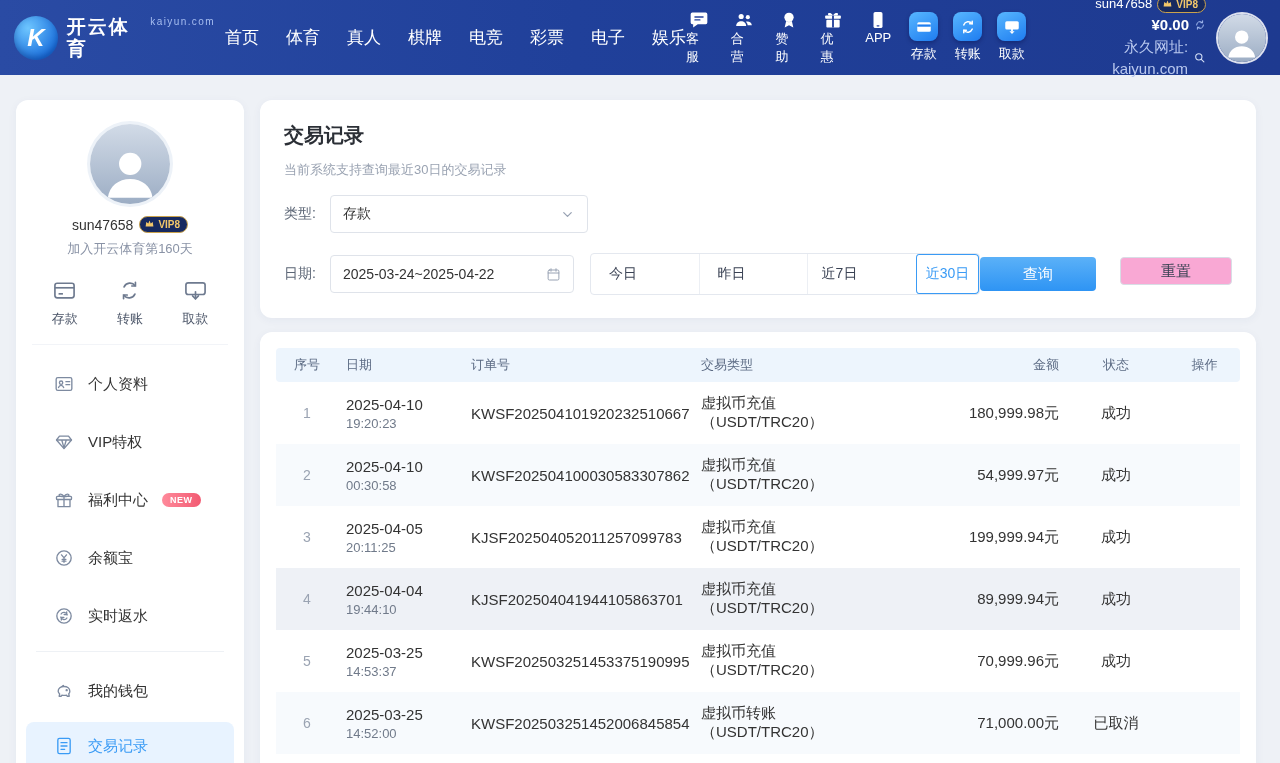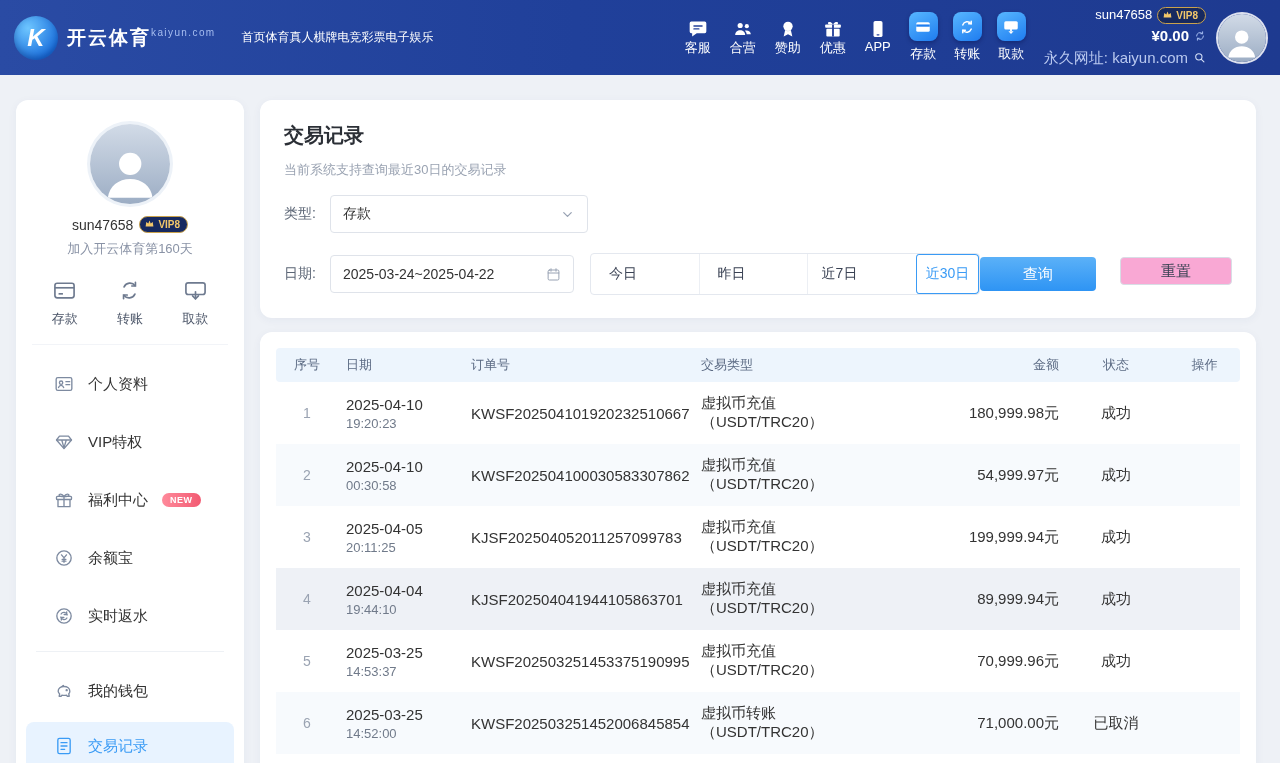--- a/index.html
+++ b/index.html
@@ -19,21 +19,21 @@
   .logo{display:flex;align-items:center;gap:9px;cursor:pointer;min-width:148px}
   .logo-circle{
     width:44px;height:44px;border-radius:50%;
     background:radial-gradient(circle at 32% 28%,#6ec6ff,#1a6fdd 75%);
     display:grid;place-items:center;font-weight:bold;font-style:italic;
     font-size:24px;color:#fff;box-shadow:inset 0 -3px 6px rgba(0,0,40,.25);
   }
   .logo-text{display:flex;flex-direction:row;line-height:1.15}
   .logo-title{font-size:19px;font-weight:bold;letter-spacing:2px}
   .logo-domain{font-size:10px;color:#a6bdf0;letter-spacing:1.4px}
-  .nav{display:flex;margin-left:26px;font-size:12px}
+  .nav{display:flex;gap:27px;margin-left:10px;font-size:17px}
   .nav-item{cursor:pointer;white-space:nowrap}
   .quick-icons{display:flex;gap:19px;margin-left:auto}
   .qi{display:flex;flex-direction:column;align-items:center;gap:0;font-size:13px;cursor:pointer}
   .qi .qicon{width:20px;height:20px;color:#fff}
   .wallet-btns{display:flex;gap:15px;margin:0 18px}
   .wb{display:flex;flex-direction:column;align-items:center;gap:4px;font-size:13px;cursor:pointer}
   .wb-icon{
     width:29px;height:29px;border-radius:8px;
     background:linear-gradient(150deg,#58b7ff,#1e7cf0);
     box-shadow:0 2px 4px rgba(0,10,60,.35);display:grid;place-items:center;

